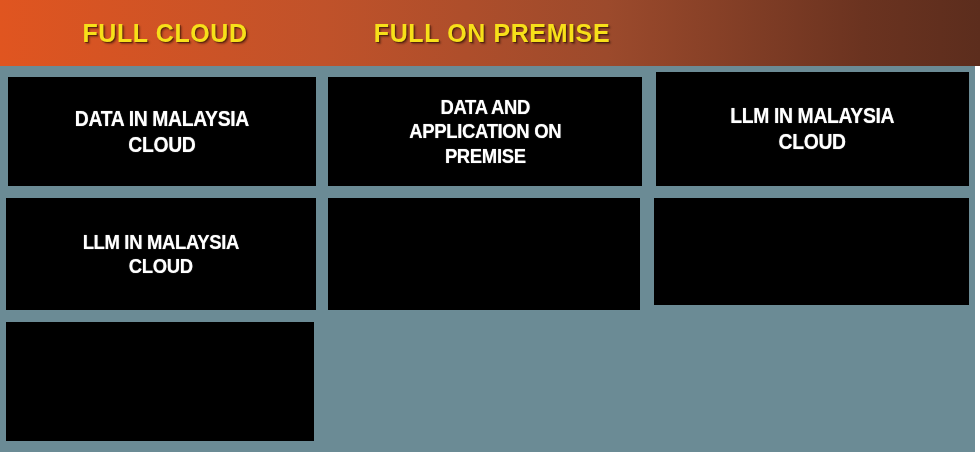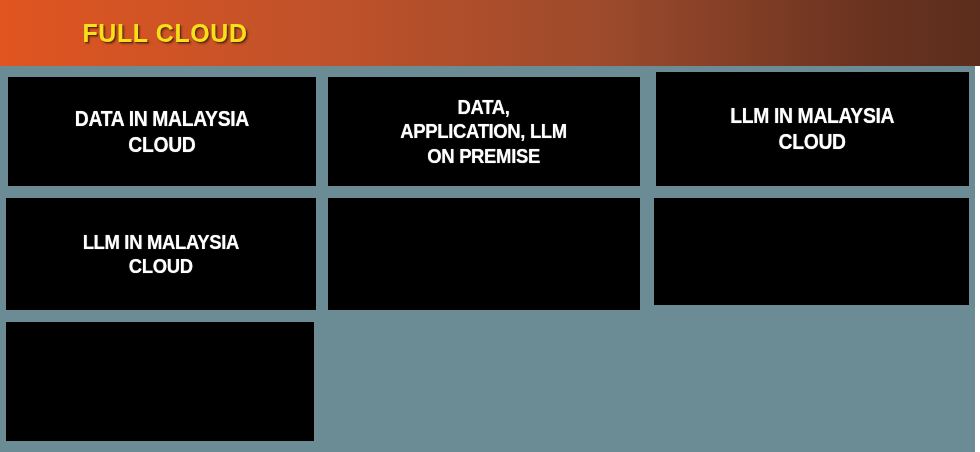--- a/index.html
+++ b/index.html
@@ -107,32 +107,35 @@
 </style>
 </head>
 <body>
 
 <div id="infographic">
 
   <div class="header-band">
     <div class="header-cell col1">
       <span class="header-label">FULL CLOUD</span>
     </div>
+    <div class="header-cell col3">
+      <span class="header-label">FULL ON PREMISE</span>
+    </div>
   </div>
 
   <div class="grid">
 
     <div class="cell r1 c1">
       <span class="cell-text">DATA IN MALAYSIA
 CLOUD</span>
     </div>
-    <div class="cell r1 c3">
-      <span class="cell-text">DATA,
-APPLICATION, LLM
-ON PREMISE</span>
+    <div class="cell r1 c2">
+      <span class="cell-text">DATA AND
+APPLICATION ON
+PREMISE</span>
     </div>
 
     <div class="cell r2 c1">
       <span class="cell-text">LLM IN MALAYSIA
 CLOUD</span>
     </div>
     <div class="cell r2 c2">
       <span class="cell-text">LLM IN MALAYSIA
 CLOUD</span>
     </div>

